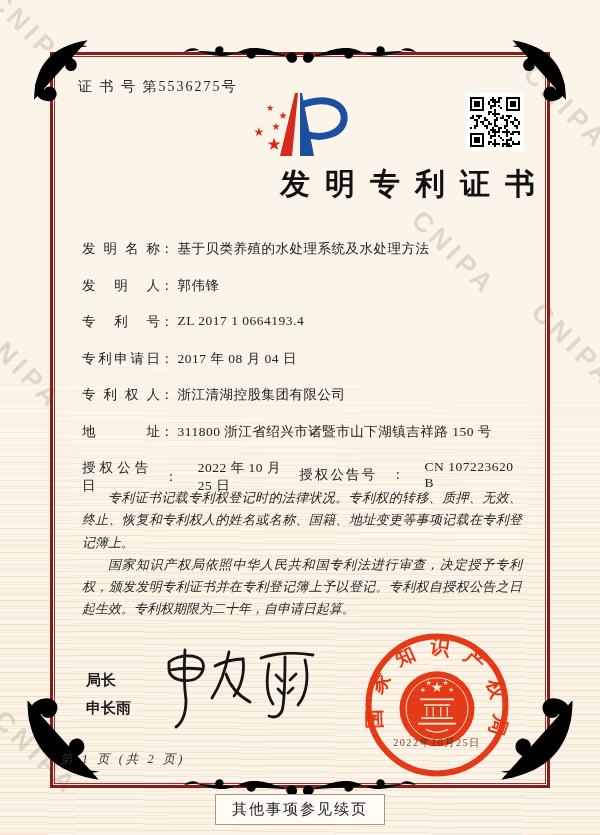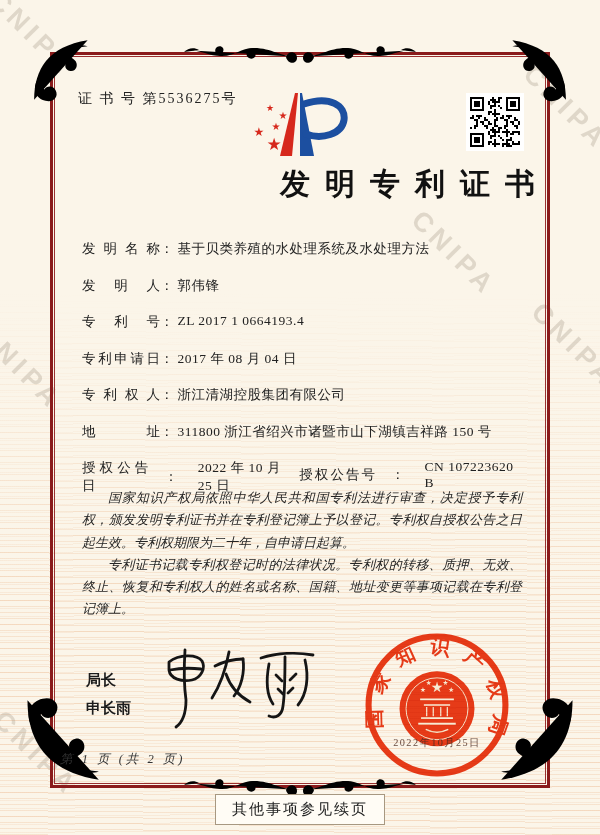--- a/index.html
+++ b/index.html
@@ -47,21 +47,21 @@
   .c-tl{left:30px;top:34px;}
   .c-tr{right:30px;top:34px;transform:scaleX(-1);}
   .c-bl{left:22px;top:692px;width:96px;height:96px;transform:scaleY(-1);}
   .c-br{right:22px;top:692px;width:96px;height:96px;transform:scale(-1,-1);}
   .orn{position:absolute;left:50%;transform:translateX(-50%);width:250px;height:28px;z-index:3;}
   .o-top{top:40px;}
   .o-bottom{top:773px;}
 
   
   .cert-number{
-    position:absolute;left:78px;top:90px;z-index:3;
+    position:absolute;left:78px;top:78px;z-index:3;
     font-size:14px;letter-spacing:2px;color:#222;
   }
   .logo{position:absolute;left:252px;top:90px;width:96px;height:70px;z-index:3;}
   .qr{
     position:absolute;left:466px;top:93px;width:50px;height:50px;z-index:3;
     background:#fff;padding:4px;
   }
   .title{
     position:absolute;left:50px;top:164px;width:500px;z-index:3;
     text-align:right;font-size:30px;font-weight:700;
@@ -380,22 +380,22 @@
       </span>
       <span class="pair">
         <span class="flabel">授权公告号</span>
           <span class="fcolon">：</span>
         <span class="fvalue">CN 107223620 B</span>
       </span>
     </div>
   </div>
 
   <div class="bodytext">
+    <p>专利证书记载专利权登记时的法律状况。专利权的转移、质押、无效、终止、恢复和专利权人的姓名或名称、国籍、地址变更等事项记载在专利登记簿上。</p>
     <p>国家知识产权局依照中华人民共和国专利法进行审查，决定授予专利权，颁发发明专利证书并在专利登记簿上予以登记。专利权自授权公告之日起生效。专利权期限为二十年，自申请日起算。</p>
-    <p>专利证书记载专利权登记时的法律状况。专利权的转移、质押、无效、终止、恢复和专利权人的姓名或名称、国籍、地址变更等事项记载在专利登记簿上。</p>
   </div>
 
   <div class="director">
     <div>局长</div>
     <div>申长雨</div>
   </div>
 
   <svg class="signature" viewBox="0 0 175 92">
     <path d="M30 8 C29 24 29 44 31 58 C31 70 28 80 21 85"></path>
     <path d="M14 20 C24 12 42 12 47 19 C51 26 46 36 37 38 C27 40 15 37 14 28 Z"></path>

